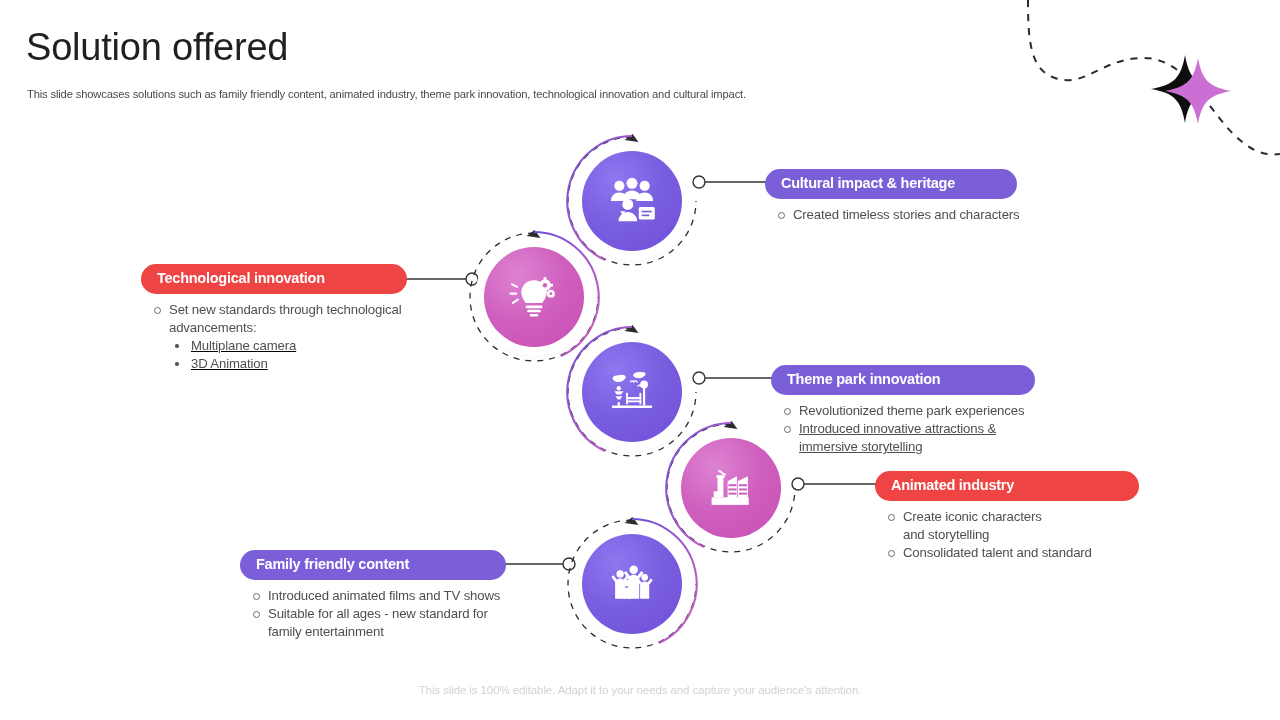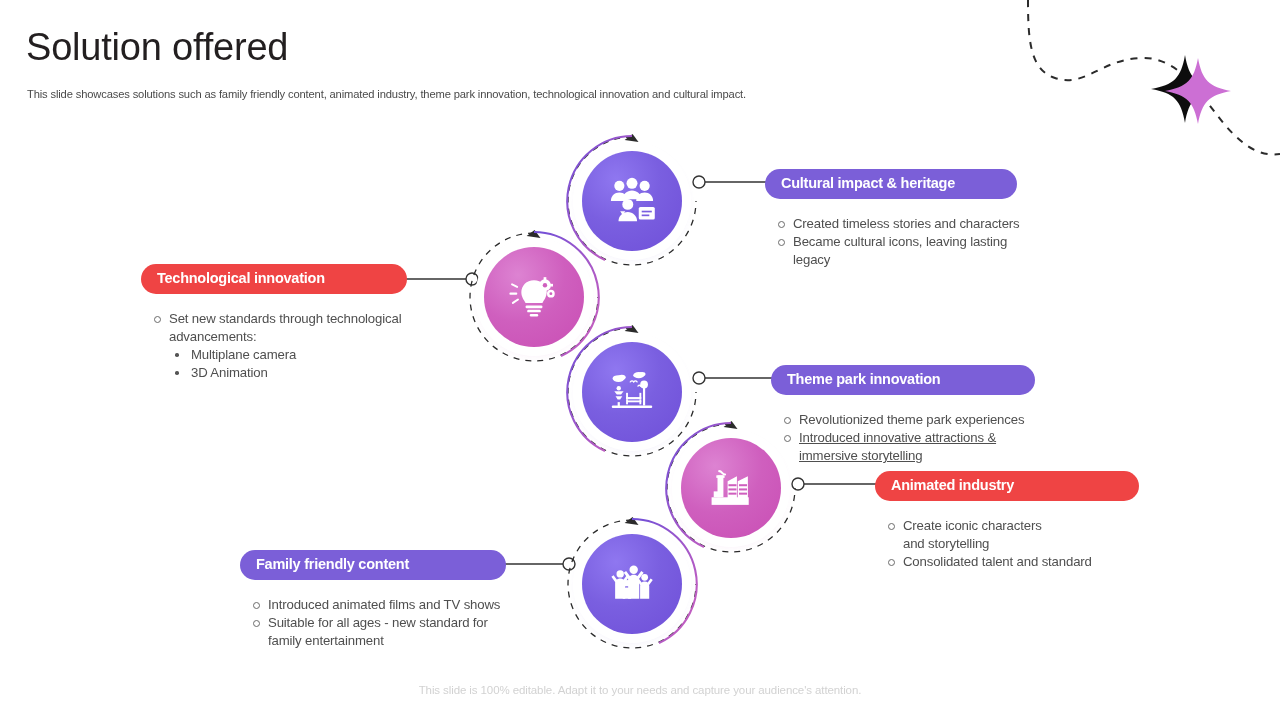--- a/index.html
+++ b/index.html
@@ -58,31 +58,31 @@
     letter-spacing: -0.25px; line-height: 17px; white-space: nowrap;
   }
   .pill.purple { background: #7b5fd8; }
   .pill.pink   { background: #ef4444; }
   .pill.w-cultural { width: 252px; }
   .pill.w-tech     { width: 266px; }
   .pill.w-theme    { width: 264px; }
   .pill.w-animated { width: 264px; }
   .pill.w-family   { width: 266px; }
 
-  ul.bullets { list-style: none; margin: 16px 0 0 0; padding: 0; }
+  ul.bullets { list-style: none; margin: 7px 0 0 0; padding: 0; }
   ul.bullets > li {
     position: relative; padding-left: 28px;
     font-size: 13.2px; color: #4f4f4f; line-height: 18px;
     letter-spacing: -0.15px; margin-bottom: 0px;
   }
   ul.bullets > li::before {
     content: ""; position: absolute; left: 13px; top: 6px;
     width: 5px; height: 5px; border: 1px solid #6b6b6b; border-radius: 50%;
   }
-  ul.sub { list-style: none; margin: 0; padding: 0; }
+  ul.sub { list-style: none; margin: 0; padding: 0; text-decoration: underline; }
   ul.sub > li {
     position: relative; padding-left: 22px;
     font-size: 13.2px; color: #4f4f4f; line-height: 18px;
     letter-spacing: -0.15px;
   }
   ul.sub > li::before {
     content: ""; position: absolute; left: 6px; top: 7px;
     width: 3.5px; height: 3.5px; border-radius: 50%; background: #555;
   }
 
@@ -289,21 +289,20 @@
         <path d="M47 29c-3.2 0-5.4 2.4-5.4 5.4v15.2h10.8V34.4c0-3-2.2-5.4-5.4-5.4z"></path>
         <path d="M42 33.6l-4.6-6.2 2.5-1.9 4.6 6.2zM52 33.6l4.6-6.2-2.5-1.9-4.6 6.2z"></path>
       </svg>
     </div>
   </div>
 
   <div class="block" id="blk-cultural">
     <div class="pill purple w-cultural">Cultural impact &amp; heritage</div>
     <ul class="bullets">
       <li>Created timeless stories and characters</li>
-      <li style="width:250px;">Became cultural icons, leaving lasting legacy</li>
     </ul>
   </div>
 
   <div class="block" id="blk-tech">
     <div class="pill pink w-tech">Technological innovation</div>
     <ul class="bullets">
       <li style="width:285px;">Set new standards through technological advancements:</li>
     </ul>
     <ul class="sub" style="margin-left:28px;">
       <li>Multiplane  camera</li>

